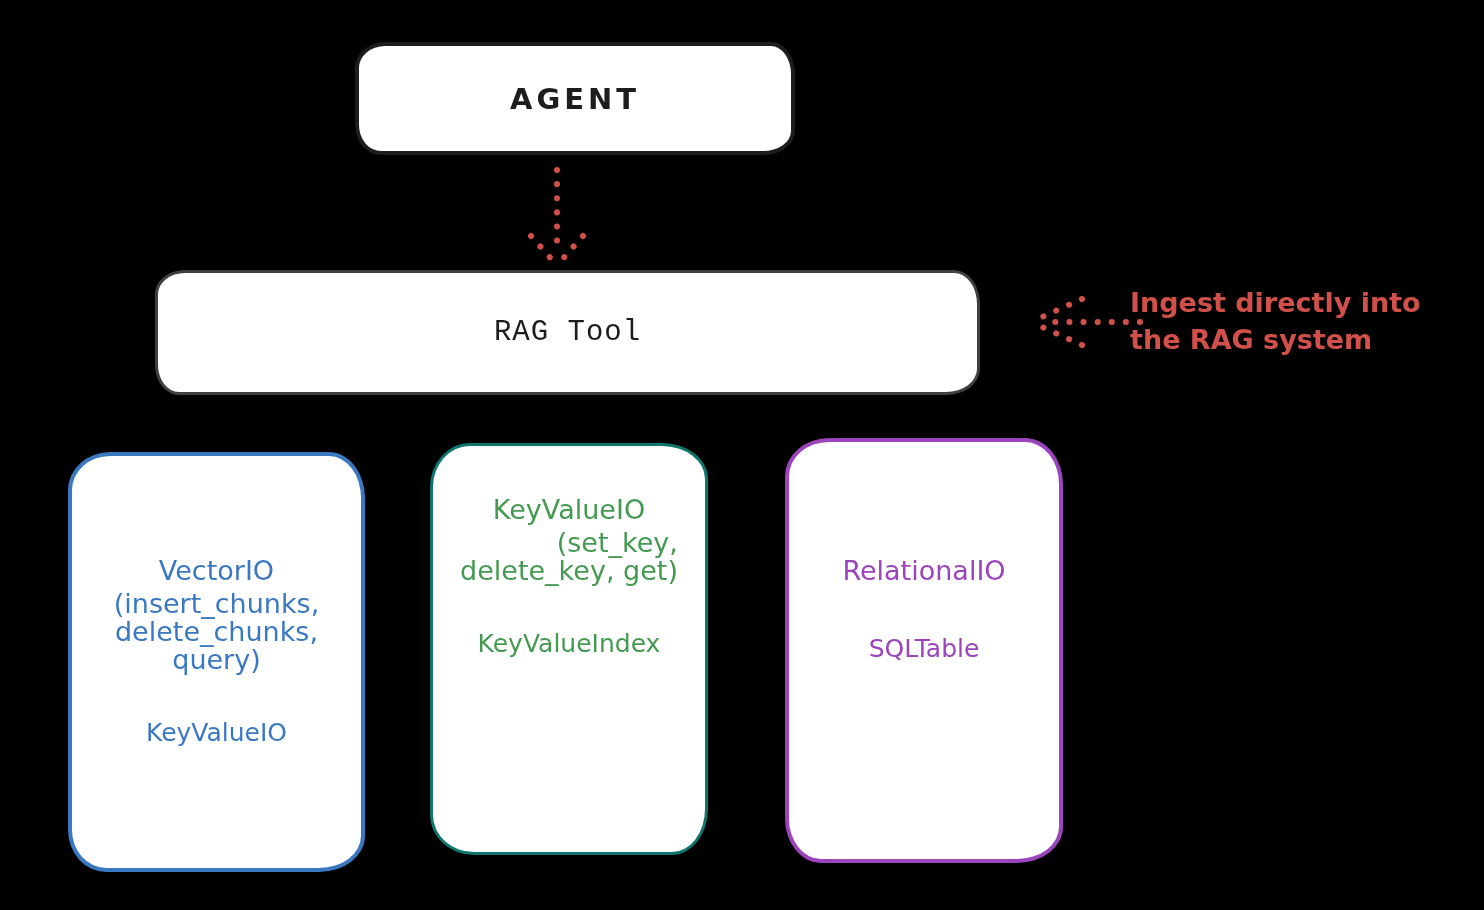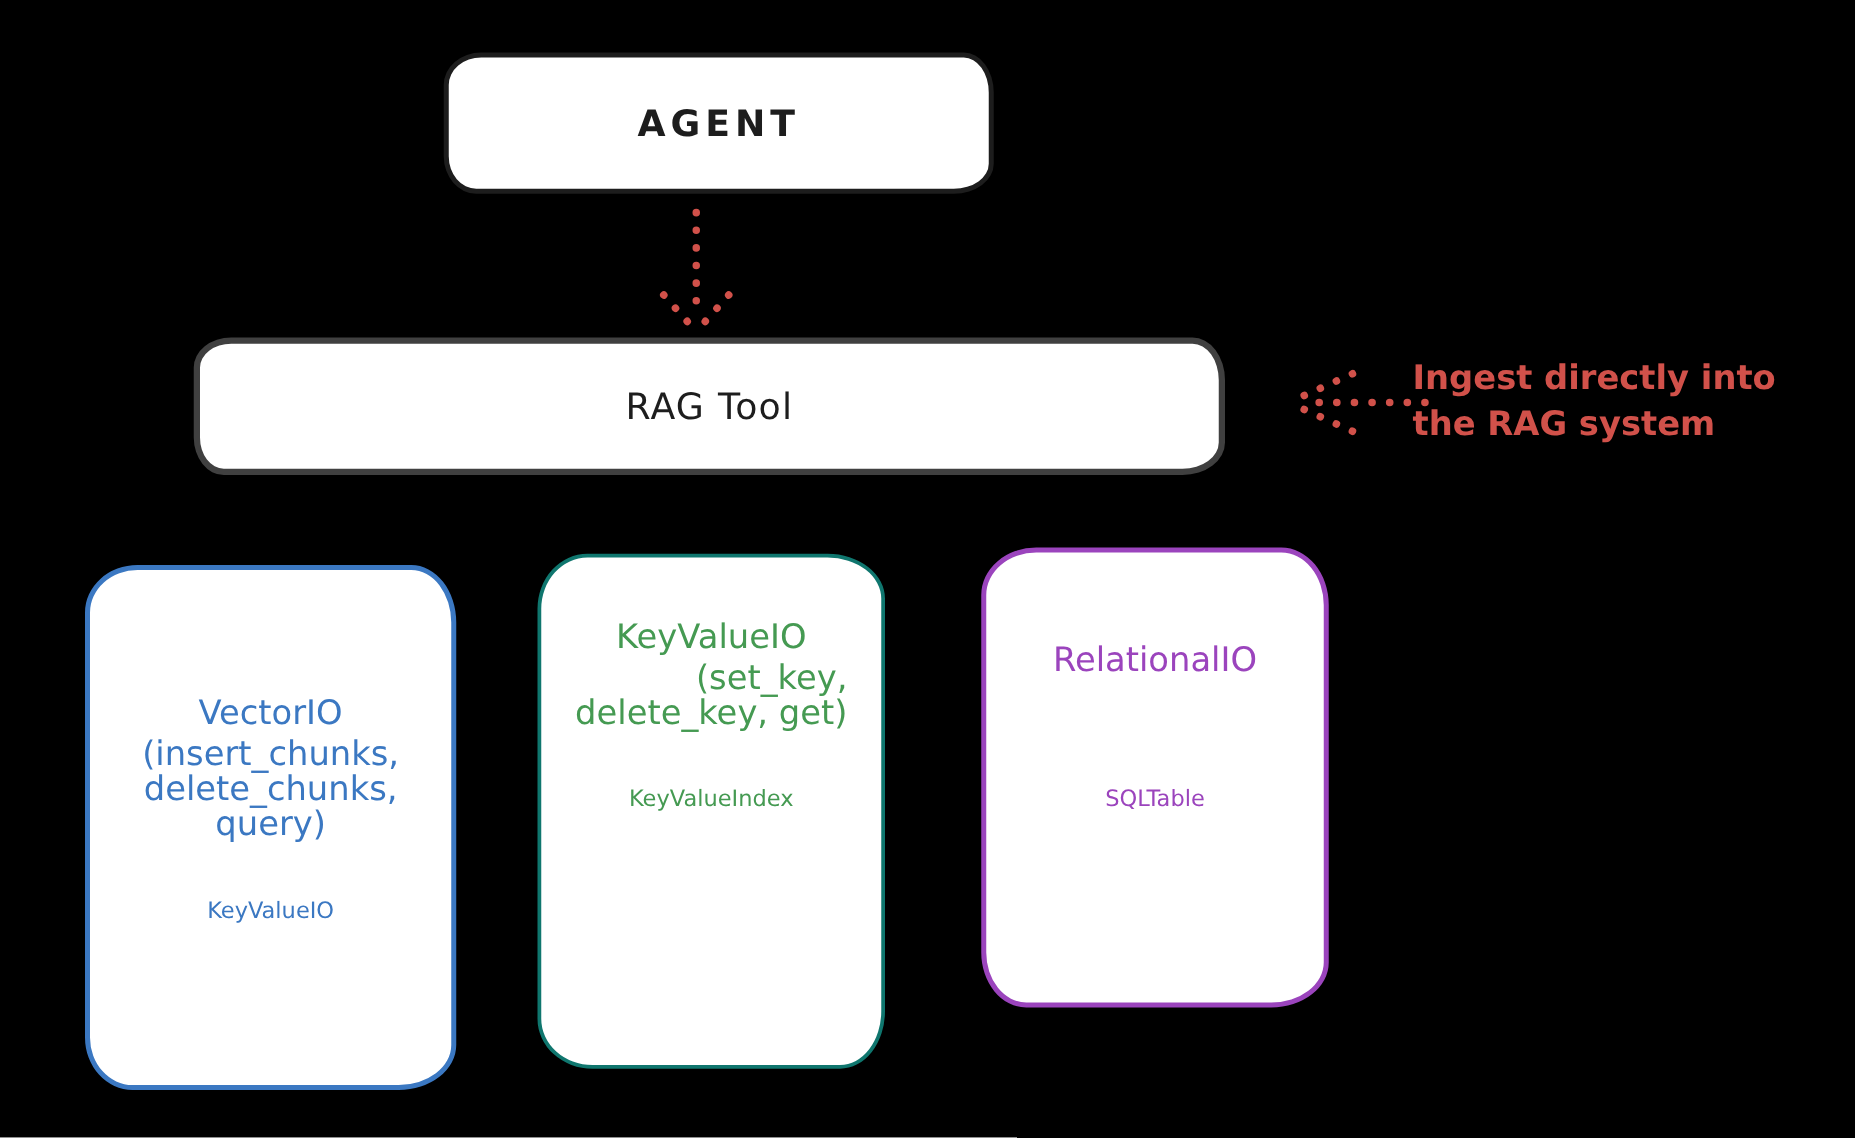--- a/index.html
+++ b/index.html
@@ -29,23 +29,24 @@
     left: 355px; top: 42px; width: 440px; height: 113px;
     border: 4px solid #1d1d1d;
     border-radius: 30px 24px 32px 26px / 26px 32px 24px 30px;
   }
   .box-agent .label {
     font-size: 29px;
     font-weight: bold;
     letter-spacing: 4px;
   }
   .box-ragtool {
-    left: 155px; top: 270px; width: 825px; height: 110px;
-    border: 5px solid #404040;
+    left: 155px; top: 270px; width: 825px; height: 125px;
+    border: 3px solid #404040;
     border-radius: 30px 26px 34px 24px / 24px 34px 26px 30px;
+    font-family: Liberation Mono, monospace;
   }
   .box-ragtool .label {
     font-size: 29px;
     letter-spacing: 1px;
   }
   
   .annotation {
     position: absolute;
     left: 1130px; top: 284px; width: 350px;
     font-size: 27px;
@@ -67,45 +68,44 @@
   .io-box .box-title {
     font-size: 27px;
     line-height: 38px;
   }
   .io-box .box-methods {
     font-size: 27px;
     line-height: 28px;
     white-space: pre-line;
   }
   .io-box .box-index {
-    font-size: 18px;
+    font-size: 25px;
     margin-top: 44px;
   }
   .box-vector {
     left: 68px; top: 452px; width: 297px; height: 420px;
     border: 4px solid #3b78c2;
     border-radius: 42px 36px 46px 38px / 38px 46px 36px 42px;
     color: #3b78c2;
     padding-top: 96px;
   }
   .box-keyvalue {
     left: 430px; top: 443px; width: 278px; height: 412px;
     border: 3px solid #0f766e;
     border-radius: 40px 46px 36px 44px / 44px 36px 46px 40px;
     color: #459a52;
     padding-top: 45px;
     text-align: right;
   }
   .box-relational {
-    left: 785px; top: 438px; width: 278px; height: 368px;
+    left: 785px; top: 438px; width: 278px; height: 425px;
     border: 4px solid #9b44bd;
     border-radius: 44px 38px 46px 36px / 38px 46px 36px 44px;
     color: #9b44bd;
-    padding-top: 68px;
-    gap: 37px;
+    padding-top: 110px;
   }
   .arrow-overlay {
     position: absolute;
     left: 0; top: 0;
     width: 1484px;
     height: 910px;
     pointer-events: none;
   }
 </style>
 </head>

